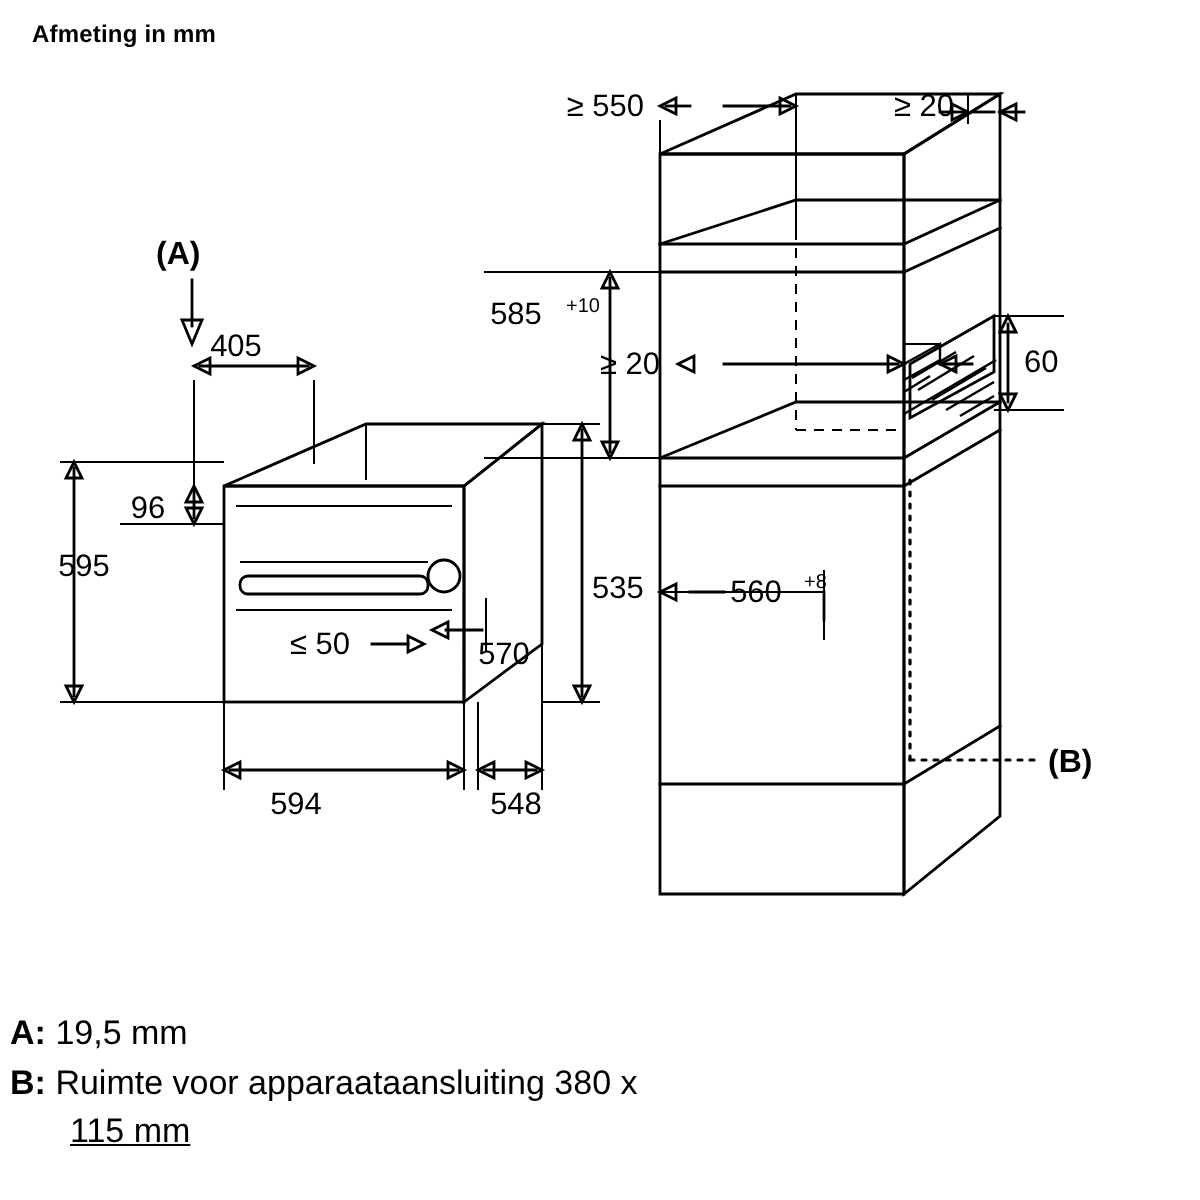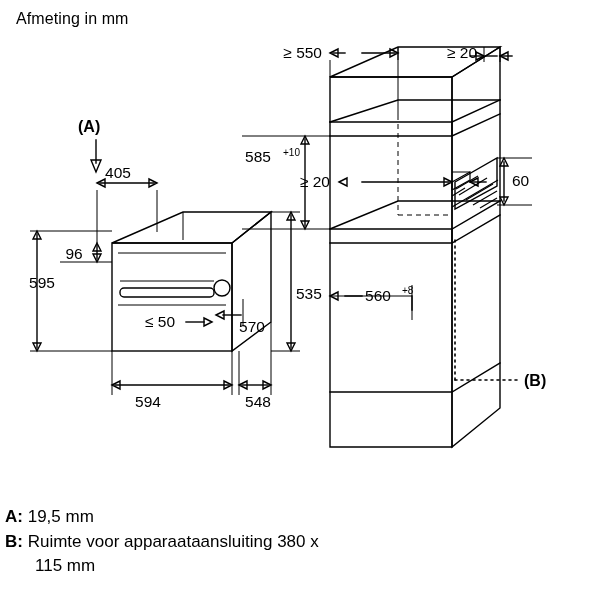--- a/index.html
+++ b/index.html
@@ -17,22 +17,23 @@
   }
   #stage {
     position: relative;
     width: 600px;
     height: 600px;
   }
   .title {
     position: absolute;
     left: 16px;
     top: 10px;
-    font-size: 16px;
+    font-size: 12px;
     letter-spacing: 0.1px;
+    font-weight: bold;
   }
   svg.draw {
     position: absolute;
     left: 0;
     top: 0;
     width: 600px;
     height: 600px;
   }
   .legend {
     position: absolute;
@@ -45,20 +46,21 @@
   .legend .row {
     display: block;
     margin-bottom: 1px;
   }
   .legend b {
     font-weight: bold;
   }
   .legend .indent {
     display: block;
     padding-left: 30px;
+    text-decoration: underline;
   }
   text {
     font-family: "Liberation Sans", sans-serif;
     fill: #000000;
   }
   .dim {
     font-size: 15.5px;
   }
   .dimsmall {
     font-size: 10px;

